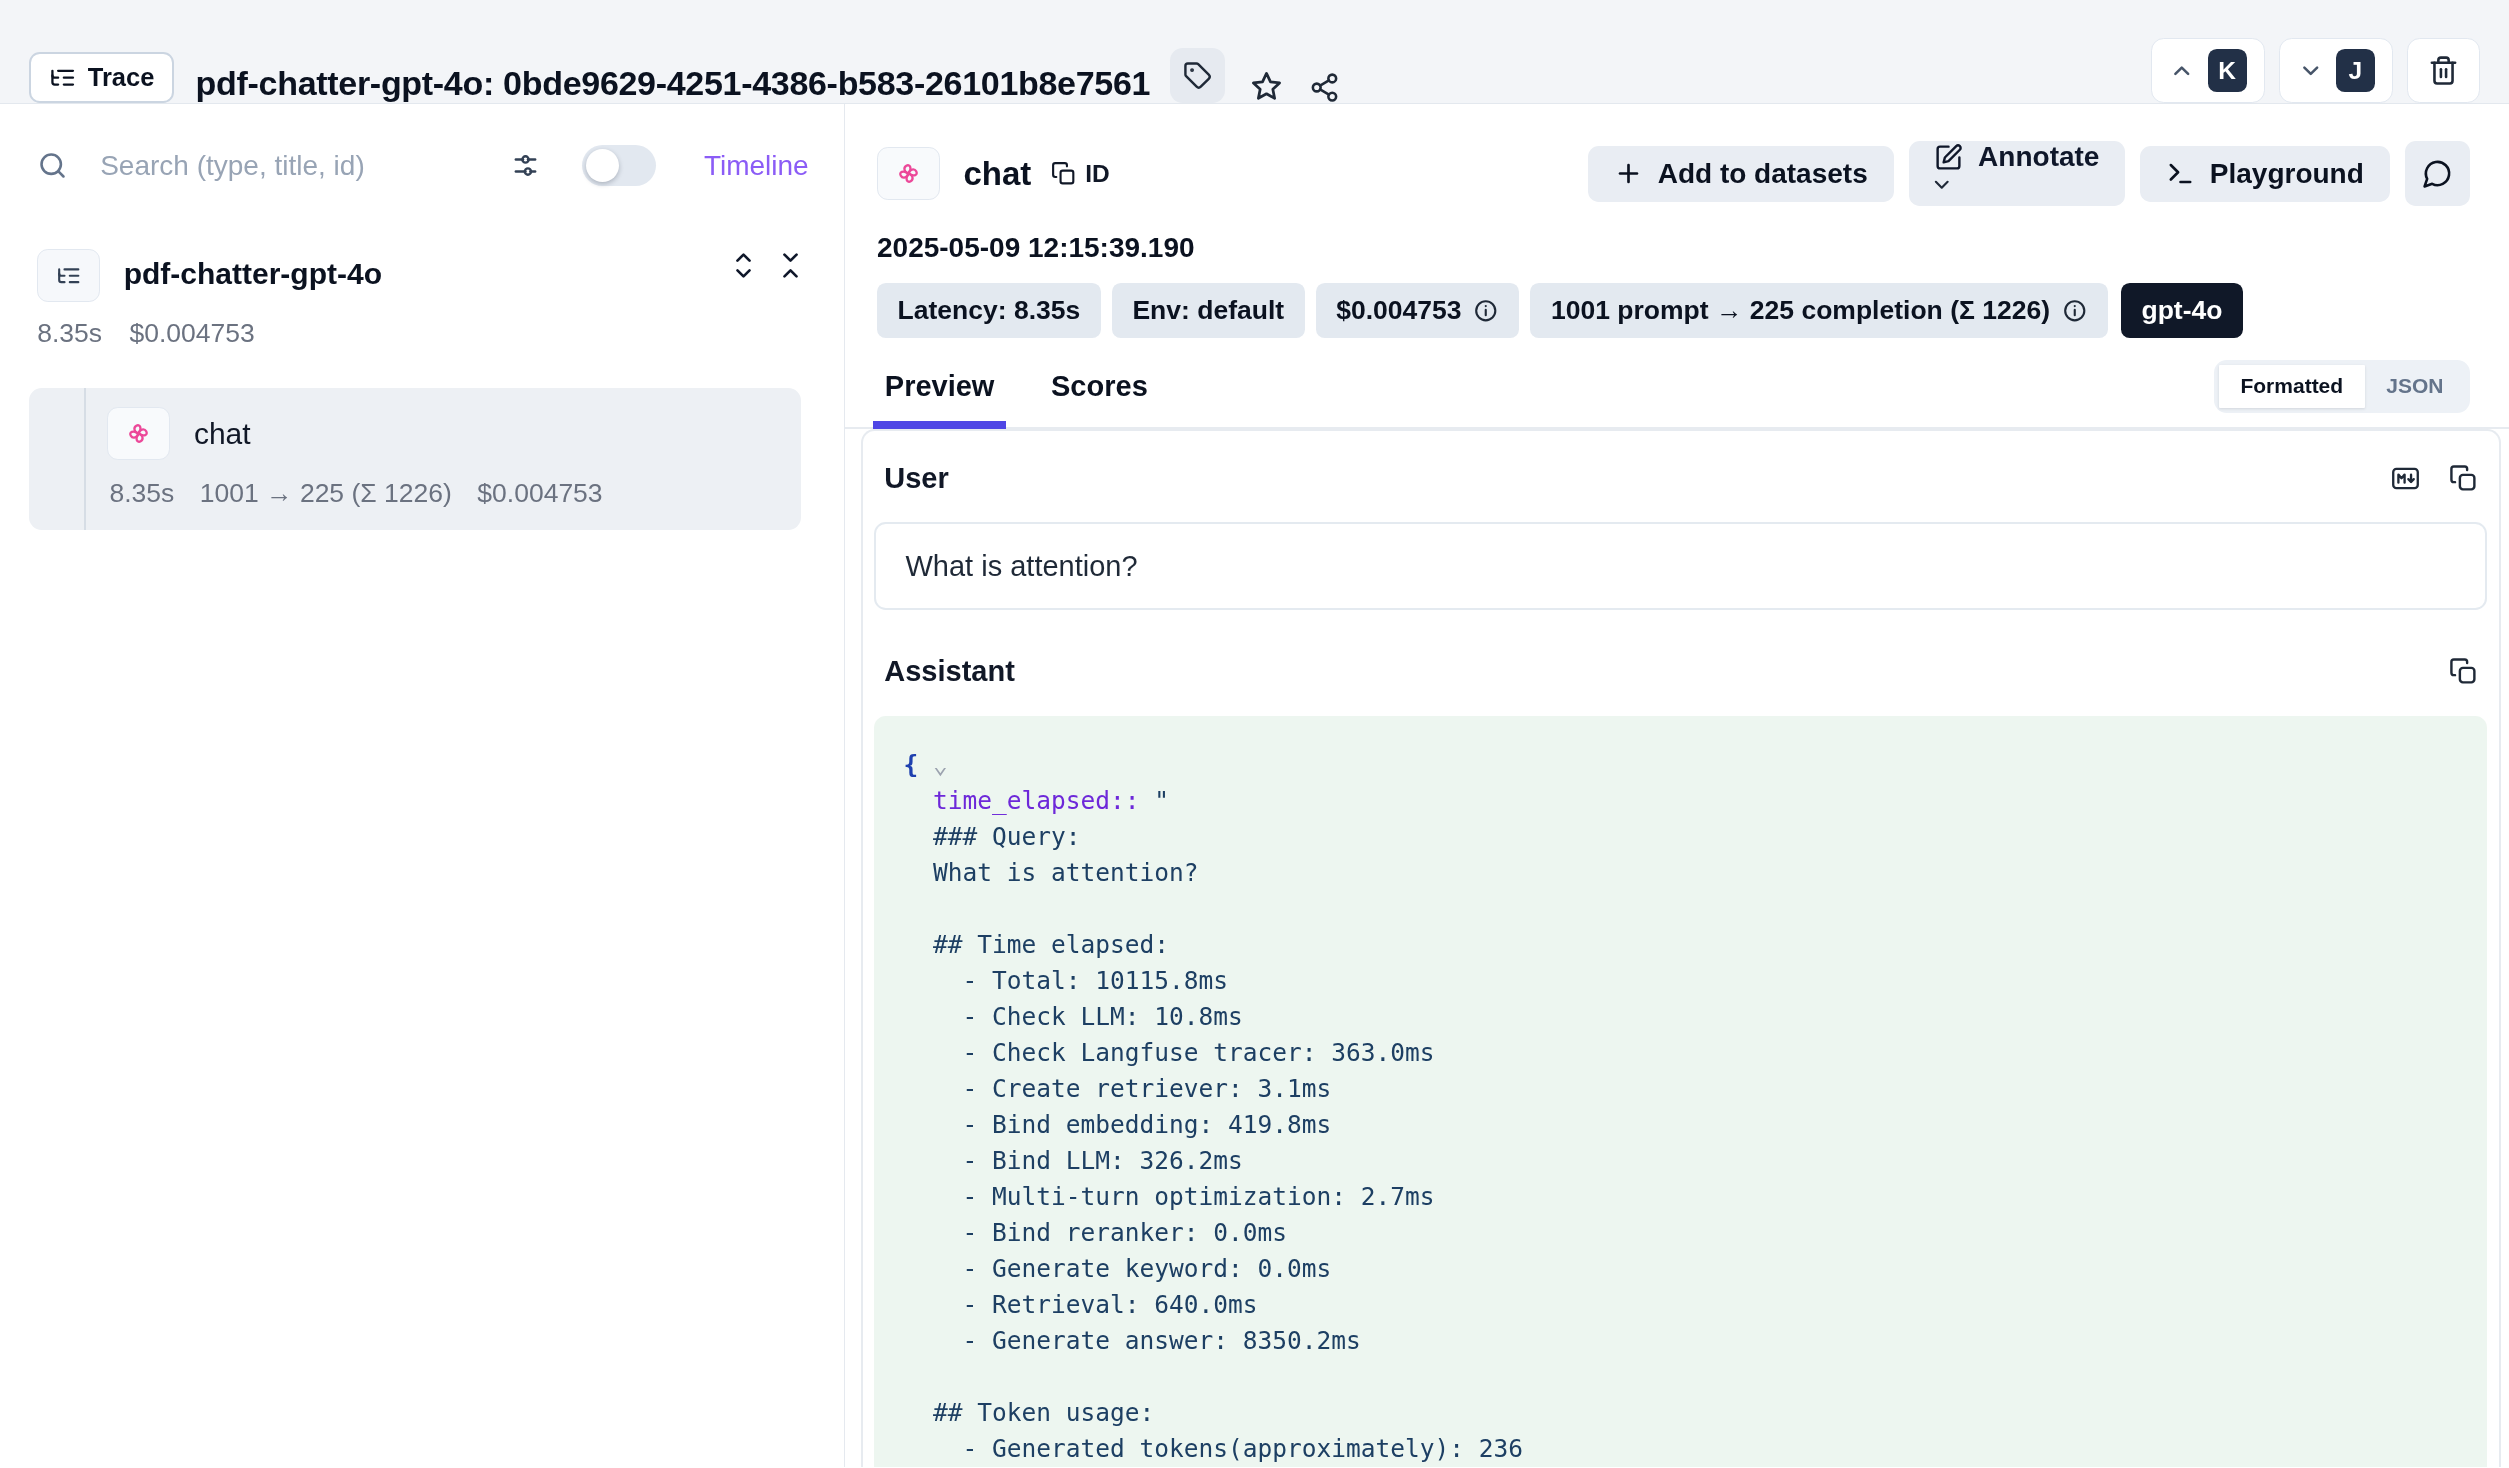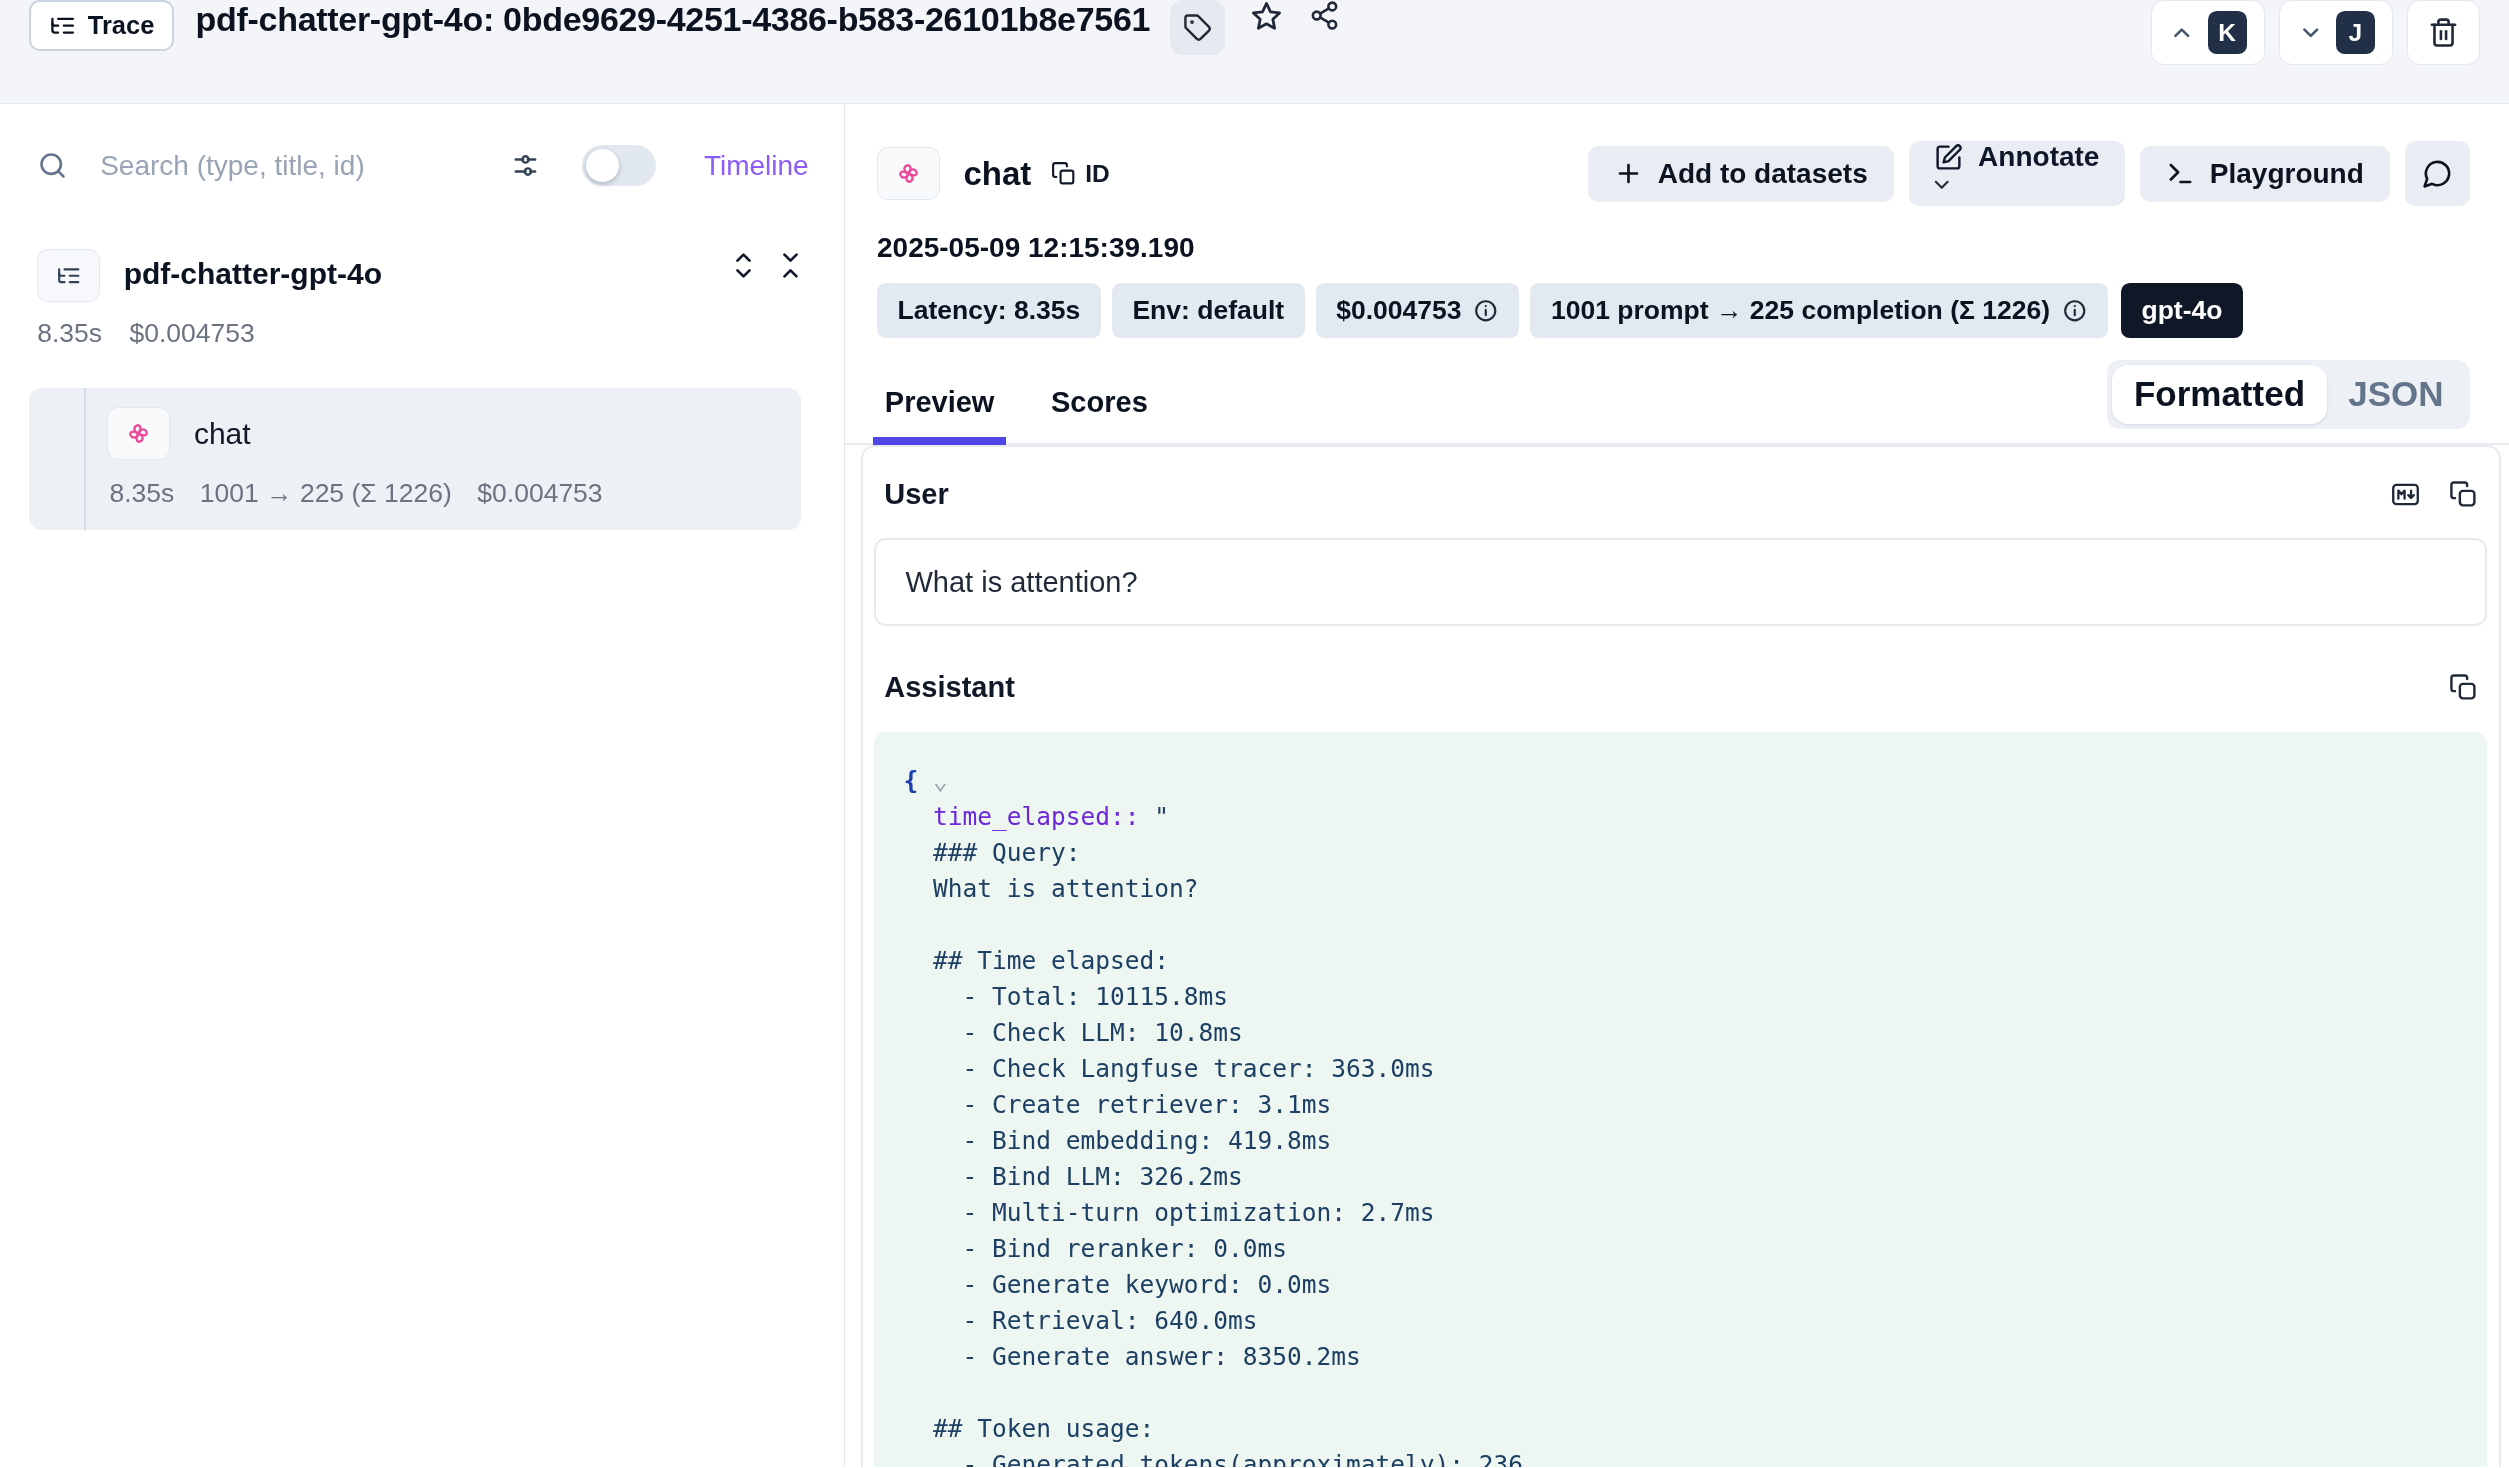--- a/index.html
+++ b/index.html
@@ -2,21 +2,21 @@
 <html><head>
 <meta charset="utf-8">
 <style>
   * { box-sizing: border-box; margin: 0; padding: 0; }
   html,body { width:2509px; height:1468px; overflow:hidden; }
   body { font-family:"Liberation Sans", sans-serif; background:#ffffff; color:#0f172a; }
   svg { display:block; }
 
   
   .topbar { height:104px; background:#f3f5f8; border-bottom:1px solid #e3e8ee;
-            display:flex; align-items:flex-start; padding:0 29px; }
+            display:flex; align-items:flex-end; padding:0 29px; }
   .trace-badge { display:flex; align-items:center; gap:11.8px; background:#ffffff;
                  border:2px solid #cbd5e1; border-radius:10.8px; padding:8.8px 17.6px;
                  font-size:25.5px; font-weight:700; color:#0b1220; }
   .page-title { margin-left:21.6px; font-size:34px; font-weight:700; letter-spacing:-0.3px;
                 white-space:nowrap; color:#0b1220; }
   .tag-pill { margin-left:19.6px; width:55px; height:55px; border-radius:12.7px; background:#e6eaf0;
               display:flex; align-items:center; justify-content:center; color:#1f2937; }
   .bar-icon { margin-left:25.5px; color:#1f2937; display:flex; }
   .topbar-spacer { flex:1; }
   .nav-btn { height:65px; padding:0 17.6px; background:#ffffff; border:1px solid #e2e8f0;
@@ -89,21 +89,21 @@
   .info-ic { color:#1f2937; display:flex; }
 
   .tabs-row { margin-top:21.6px; display:flex; align-items:flex-end; border-bottom:2px solid #e7ebf0;
               padding:0 39px 0 32px; }
   .tab { font-size:29px; font-weight:600; color:#0b1220; padding:0 7.8px 23.5px; position:relative;
          margin-right:41px; }
   .tab.active::after { content:""; position:absolute; left:-3.9px; right:-3.9px; bottom:-2px; height:7.8px;
                        background:#4f46e5; }
   .seg { margin-left:auto; margin-bottom:13.7px; background:#edf1f6; border-radius:12.7px; padding:4.9px;
          display:flex; align-items:center; }
-  .seg-opt { font-size:35px; font-weight:600; padding:9.8px 21.6px; border-radius:16px; color:#64748b; }
+  .seg-opt { font-size:21px; font-weight:600; padding:9.8px 21.6px; border-radius:1px; color:#64748b; }
   .seg-opt.active { background:#ffffff; color:#0b1220; box-shadow:0 1px 2.9px rgba(16,24,40,.12); }
 
   .card { flex:1; margin:0 7.8px 0 15.7px; border:2px solid #e7ebf0; border-bottom:none;
           border-radius:13.7px 13.7px 0 0; padding:3.9px 11.8px 0; overflow:hidden; }
   .section-head { display:flex; align-items:center; margin-top:27.4px; padding:0 9.8px; }
   .section-label { font-size:29px; font-weight:600; color:#111827; }
   .section-icons { margin-left:auto; display:flex; align-items:center; gap:27.4px; color:#1f2937; }
   .user-box { margin-top:27.4px; border:2px solid #e4eaf0; border-radius:11.8px; min-height:88px;
               display:flex; align-items:center; padding:13.7px 29px; font-size:29px; color:#1f2937; }
 

